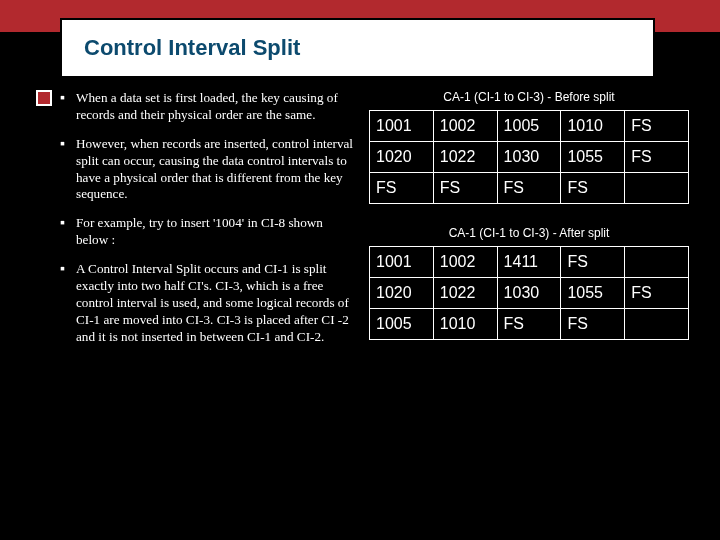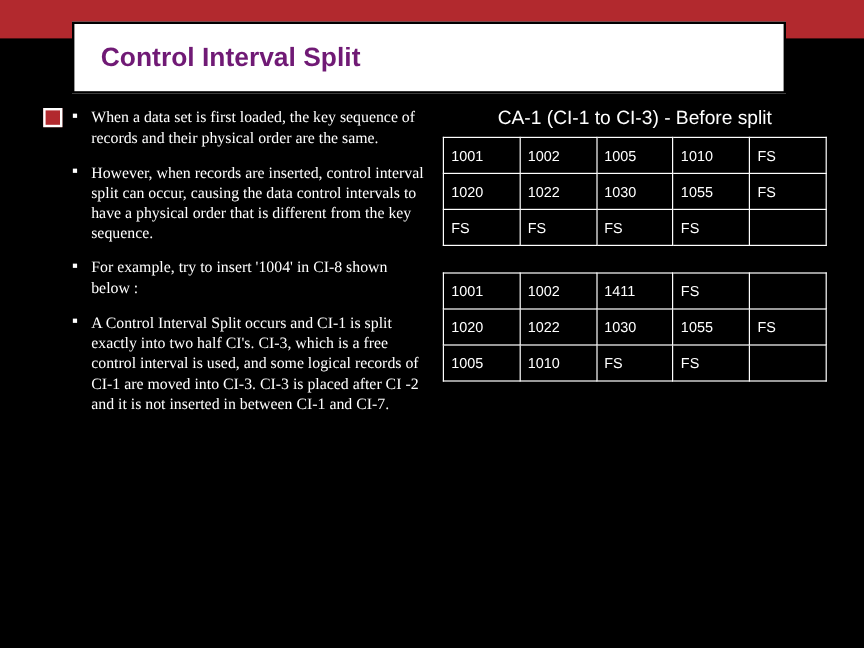--- a/index.html
+++ b/index.html
@@ -24,21 +24,21 @@
     background: #fff;
     border: 2px solid #000;
     display: flex;
     align-items: center;
     padding-left: 22px;
   }
   .titlebox h1 {
     font-family: Verdana, Geneva, sans-serif;
     font-weight: bold;
     font-size: 22px;
-    color: #701a75;
+    color: #0c4a6e;
   }
   .pagemark {
     position: absolute;
     top: 90px; left: 36px;
     width: 22px; height: 22px;
   }
   .pagemark .outer {
     width: 16px; height: 16px;
     border: 2px solid #fff;
     background: #b2292e;
@@ -67,35 +67,35 @@
     font-size: 14px;
     line-height: 1;
     padding-top: 1px;
   }
   .bullet-text { flex: 1; }
   .rightcol {
     width: 320px;
     color: #fff;
   }
   .caption {
-    font-size: 16px;
+    font-size: 12px;
     text-align: center;
     margin-bottom: 6px;
     font-family: Arial, sans-serif;
   }
   table {
     border-collapse: collapse;
     width: 100%;
     background: #000;
     table-layout: fixed;
   }
   td {
     border: 1.5px solid #fff;
     color: #fff;
-    font-size: 12px;
+    font-size: 16px;
     font-family: Arial, sans-serif;
     padding: 6px 6px;
     height: 30px;
     vertical-align: middle;
   }
   .table-gap { height: 22px; }
 </style>
 </head>
 <body>
 
@@ -107,33 +107,33 @@
 
 <div class="pagemark">
   <div class="outer"></div>
 </div>
 
 <div class="content">
 
   <div class="leftcol">
     <div class="bullet-item">
       <div class="bullet">▪</div>
-      <div class="bullet-text">When a data set is first loaded, the key sequence of records and their physical order are the same.</div>
+      <div class="bullet-text">When a data set is first loaded, the key causing of records and their physical order are the same.</div>
     </div>
     <div class="bullet-item">
       <div class="bullet">▪</div>
       <div class="bullet-text">However, when records are inserted, control interval split can occur, causing the data control intervals to have a physical order that is different from the key sequence.</div>
     </div>
     <div class="bullet-item">
       <div class="bullet">▪</div>
       <div class="bullet-text">For example, try to insert  '1004' in CI-8 shown below  :</div>
     </div>
     <div class="bullet-item">
       <div class="bullet">▪</div>
-      <div class="bullet-text">A Control Interval Split occurs and CI-1 is split exactly into two half CI's. CI-3, which is a free control interval is used, and some logical records of CI-1 are moved into CI-3. CI-3 is placed after CI -2 and it is not inserted in between CI-1 and CI-7.</div>
+      <div class="bullet-text">A Control Interval Split occurs and CI-1 is split exactly into two half CI's. CI-3, which is a free control interval is used, and some logical records of CI-1 are moved into CI-3. CI-3 is placed after CI -2 and it is not inserted in between CI-1 and CI-2.</div>
     </div>
   </div>
 
   <div class="rightcol">
 
     <div class="caption">CA-1 (CI-1 to CI-3) - Before split</div>
     <table>
       <tbody>
           <tr>
         <td>1001</td>
@@ -154,20 +154,21 @@
         <td>FS</td>
         <td>FS</td>
         <td>FS</td>
         <td></td>
       </tr>
     </tbody>
       </table>
 
     <div class="table-gap"></div>
 
+    <div class="caption">CA-1 (CI-1 to CI-3) - After split</div>
     <table>
       <tbody>
           <tr>
         <td>1001</td>
         <td>1002</td>
         <td>1411</td>
         <td>FS</td>
         <td></td>
       </tr>
       <tr>

